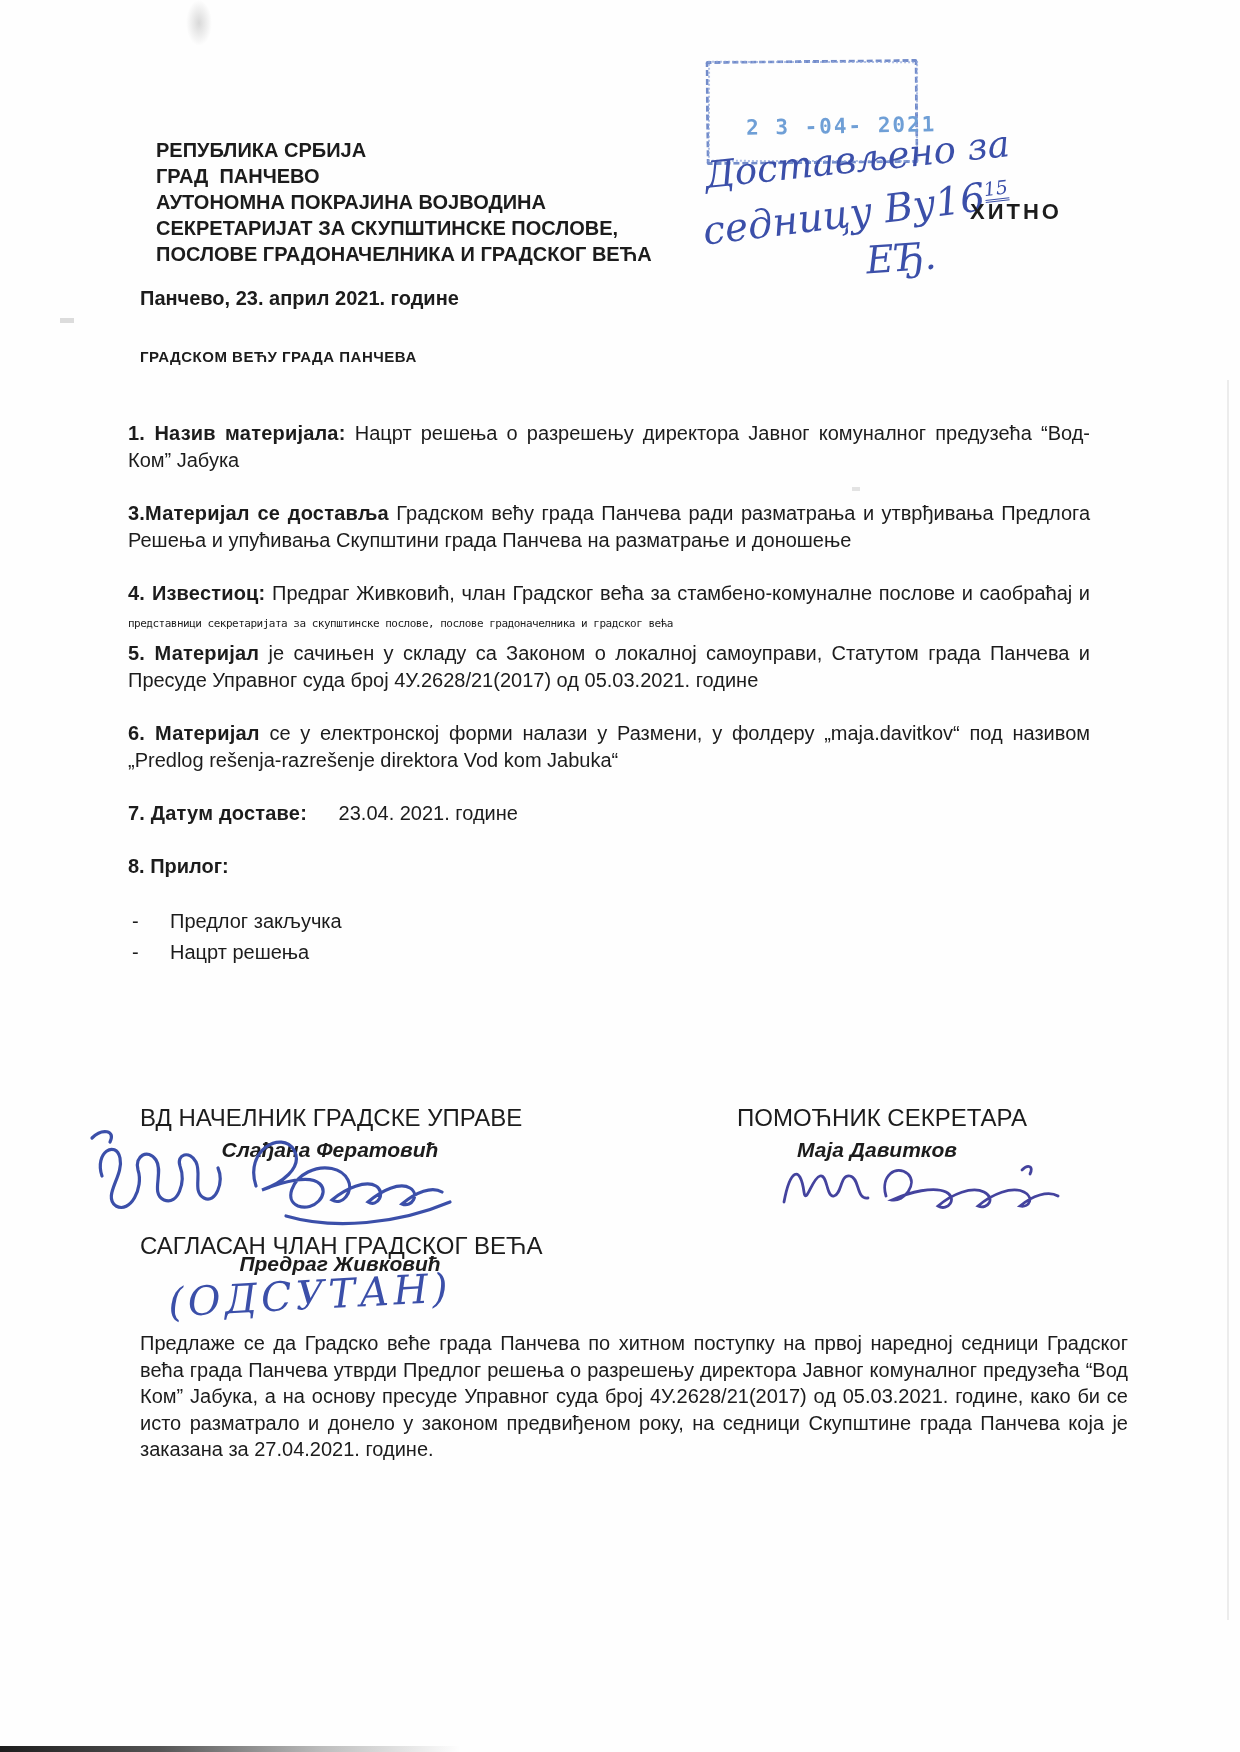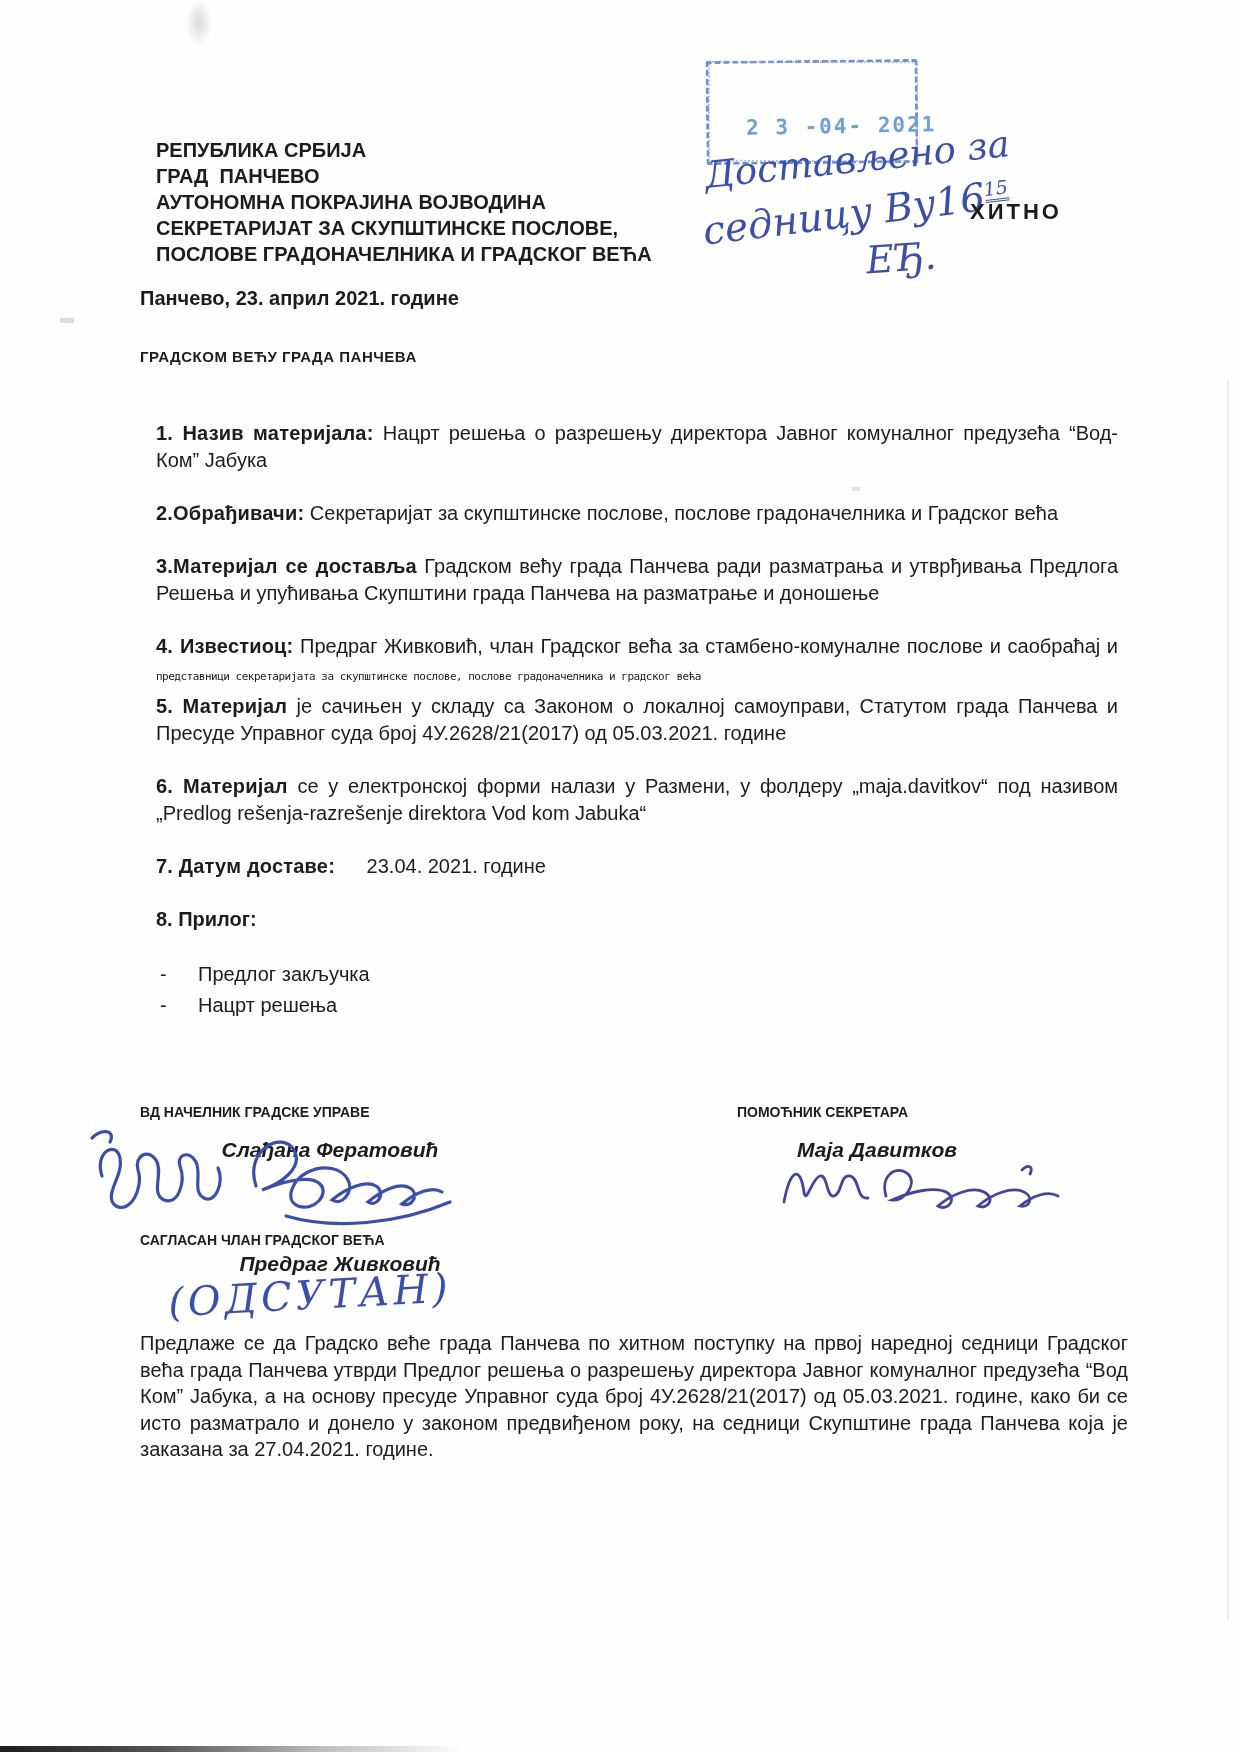--- a/index.html
+++ b/index.html
@@ -35,32 +35,32 @@
   .hand{font-family:"DejaVu Serif", serif;font-style:italic;color:#3b4fa9;}
   .stamp-hw1{position:absolute;left:6px;top:86px;font-size:37px;transform:rotate(-6deg);white-space:pre;}
   .stamp-hw2{position:absolute;left:4px;top:138px;font-size:39px;transform:rotate(-7deg);white-space:pre;}
   .stamp-hw2 .sup{font-size:19px;vertical-align:super;border-bottom:3px double #3b4fa9;line-height:1;}
   .stamp-initials{position:absolute;left:168px;top:184px;font-size:38px;transform:rotate(-4deg);}
   .urgent{position:absolute;left:970px;top:199px;font-weight:bold;font-size:22px;letter-spacing:3px;}
 
   .addressee{position:absolute;left:140px;top:348px;font-weight:bold;font-size:15px;letter-spacing:.5px;}
 
   
-  .body-col{position:absolute;left:156px;top:420px;width:962px;font-size:20px;line-height:27px;text-align:justify;}
+  .body-col{position:absolute;left:128px;top:420px;width:962px;font-size:20px;line-height:27px;text-align:justify;}
   .body-col p{margin:0 0 26px 0;}
   .body-col p.tight{margin-bottom:3px;}
   .body-col b{letter-spacing:.2px;}
   .handprint{font-family:"DejaVu Sans Mono", monospace;font-size:11px;letter-spacing:-.5px;}
   .date-gap{margin-left:26px;}
   .attach-head{margin-bottom:2px;font-weight:bold;}
   .bullet-row{display:flex;line-height:31px;text-align:left;}
   .bullet-row .dash{width:38px;padding-left:4px;}
 
   
-  .sig-title{position:absolute;font-weight:bold;font-size:14px;}
+  .sig-title{position:absolute;font-weight:normal;font-size:24px;}
   .sig-name{position:absolute;font-weight:bold;font-style:italic;font-size:21px;text-align:center;}
   .sig-svg{position:absolute;}
   .absent{position:absolute;left:168px;top:1272px;font-family:"DejaVu Serif", serif;font-style:italic;
           font-size:40px;color:#3b4fa9;letter-spacing:4px;transform:rotate(-3deg);}
 
   
   .closing{position:absolute;left:140px;top:1330px;width:988px;font-size:20px;line-height:26.5px;text-align:justify;}
 
   
   .edge-line{position:absolute;left:1227px;top:380px;width:2px;height:1240px;background:#ececec;}
@@ -98,21 +98,20 @@
     <div class="hand stamp-hw2"><span>седницу Ву16</span><span class="sup">15</span></div>
     <div class="hand stamp-initials">ЕЂ.</div>
   </div>
 
   <div class="urgent">ХИТНО</div>
 
   <div class="addressee">ГРАДСКОМ ВЕЋУ ГРАДА ПАНЧЕВА</div>
 
   <div class="body-col">
     <p><b>1. Назив материјала:</b> <span>Нацрт решења о разрешењу директора Јавног комуналног предузећа “Вод-Ком” Јабука</span></p>
-    <p><b>2.Обрађивачи:</b> <span>Секретаријат за скупштинске послове, послове градоначелника и Градског већа</span></p>
     <p><b>3.Материјал се доставља</b> <span>Градском већу града Панчева ради разматрања и утврђивања Предлога Решења и упућивања Скупштини града Панчева на разматрање и доношење</span></p>
     <p class="tight"><b>4. Известиоц:</b> <span>Предраг Живковић, члан Градског већа за стамбено-комуналне послове и саобраћај и</span> <span class="handprint">представници секретаријата за скупштинске послове, послове градоначелника и градског већа</span></p>
     <p><b>5. Материјал</b> <span>је сачињен у складу са Законом о локалној самоуправи, Статутом града Панчева и Пресуде Управног суда број 4У.2628/21(2017) од 05.03.2021. године</span></p>
     <p><b>6. Материјал</b> <span>се у електронској форми налази у Размени, у фолдеру „maja.davitkov“ под називом „Predlog rešenja-razrešenje direktora Vod kom Jabuka“</span></p>
     <p><b>7. Датум доставе:</b> <span class="date-gap">23.04. 2021. године</span></p>
     <p class="attach-head">8. Прилог:</p>
     <div class="bullet-row">
         <span class="dash">-</span>
         <span>Предлог закључка</span>
       </div>

